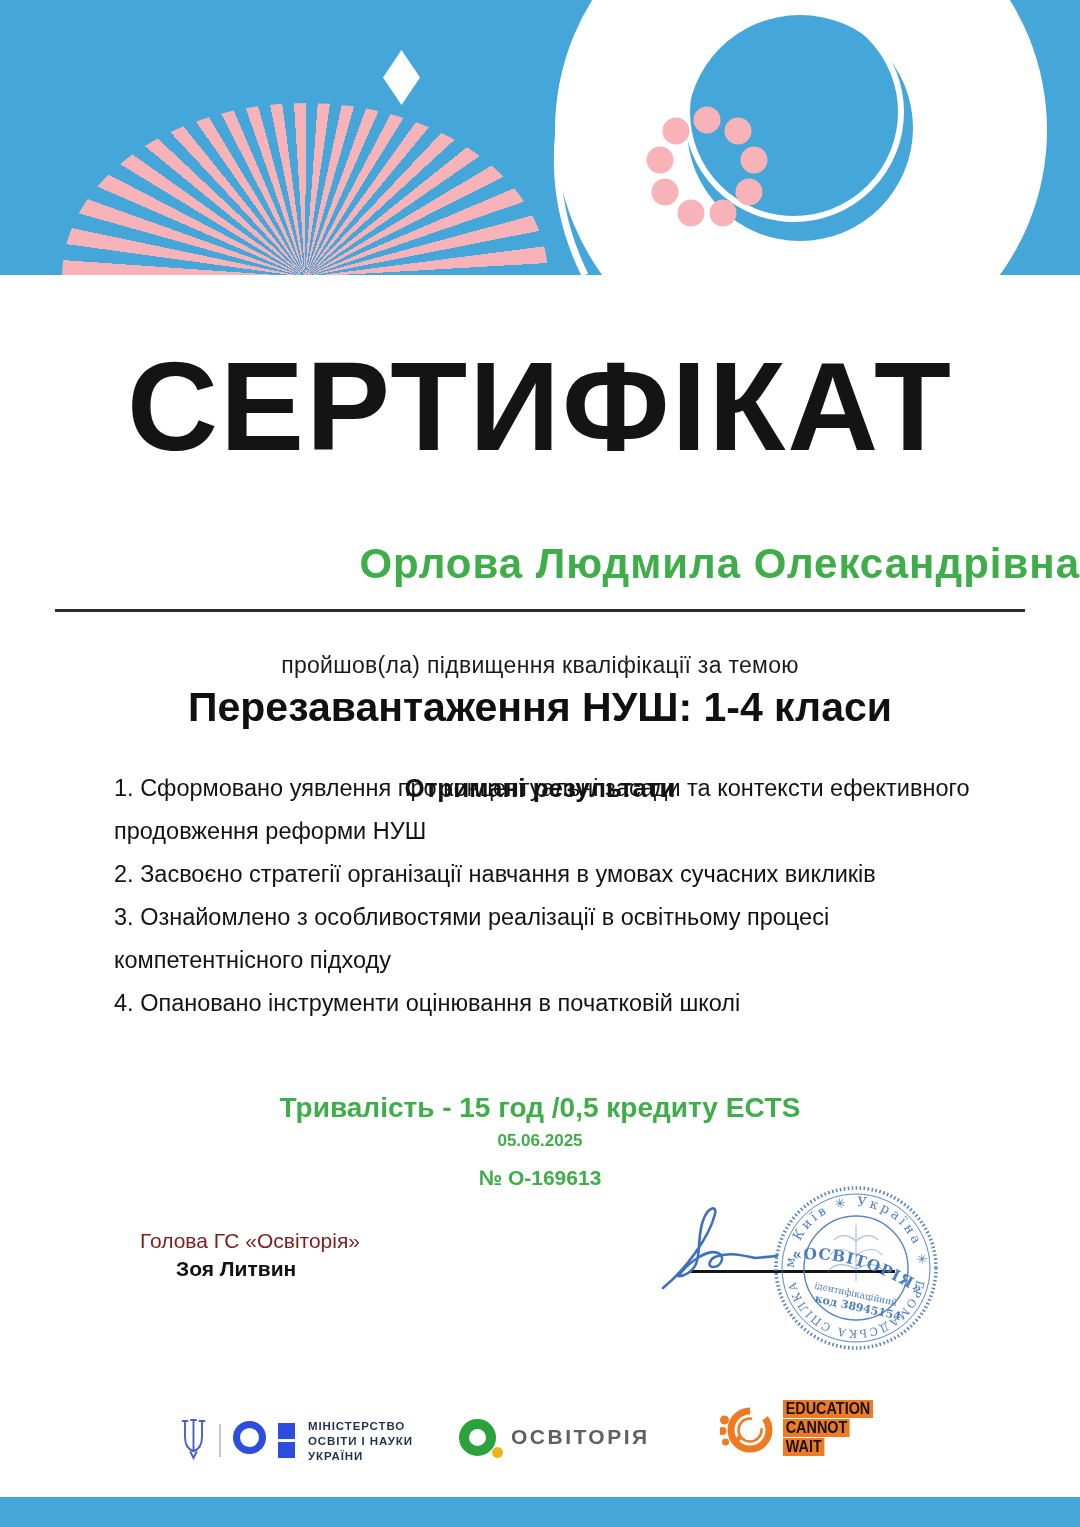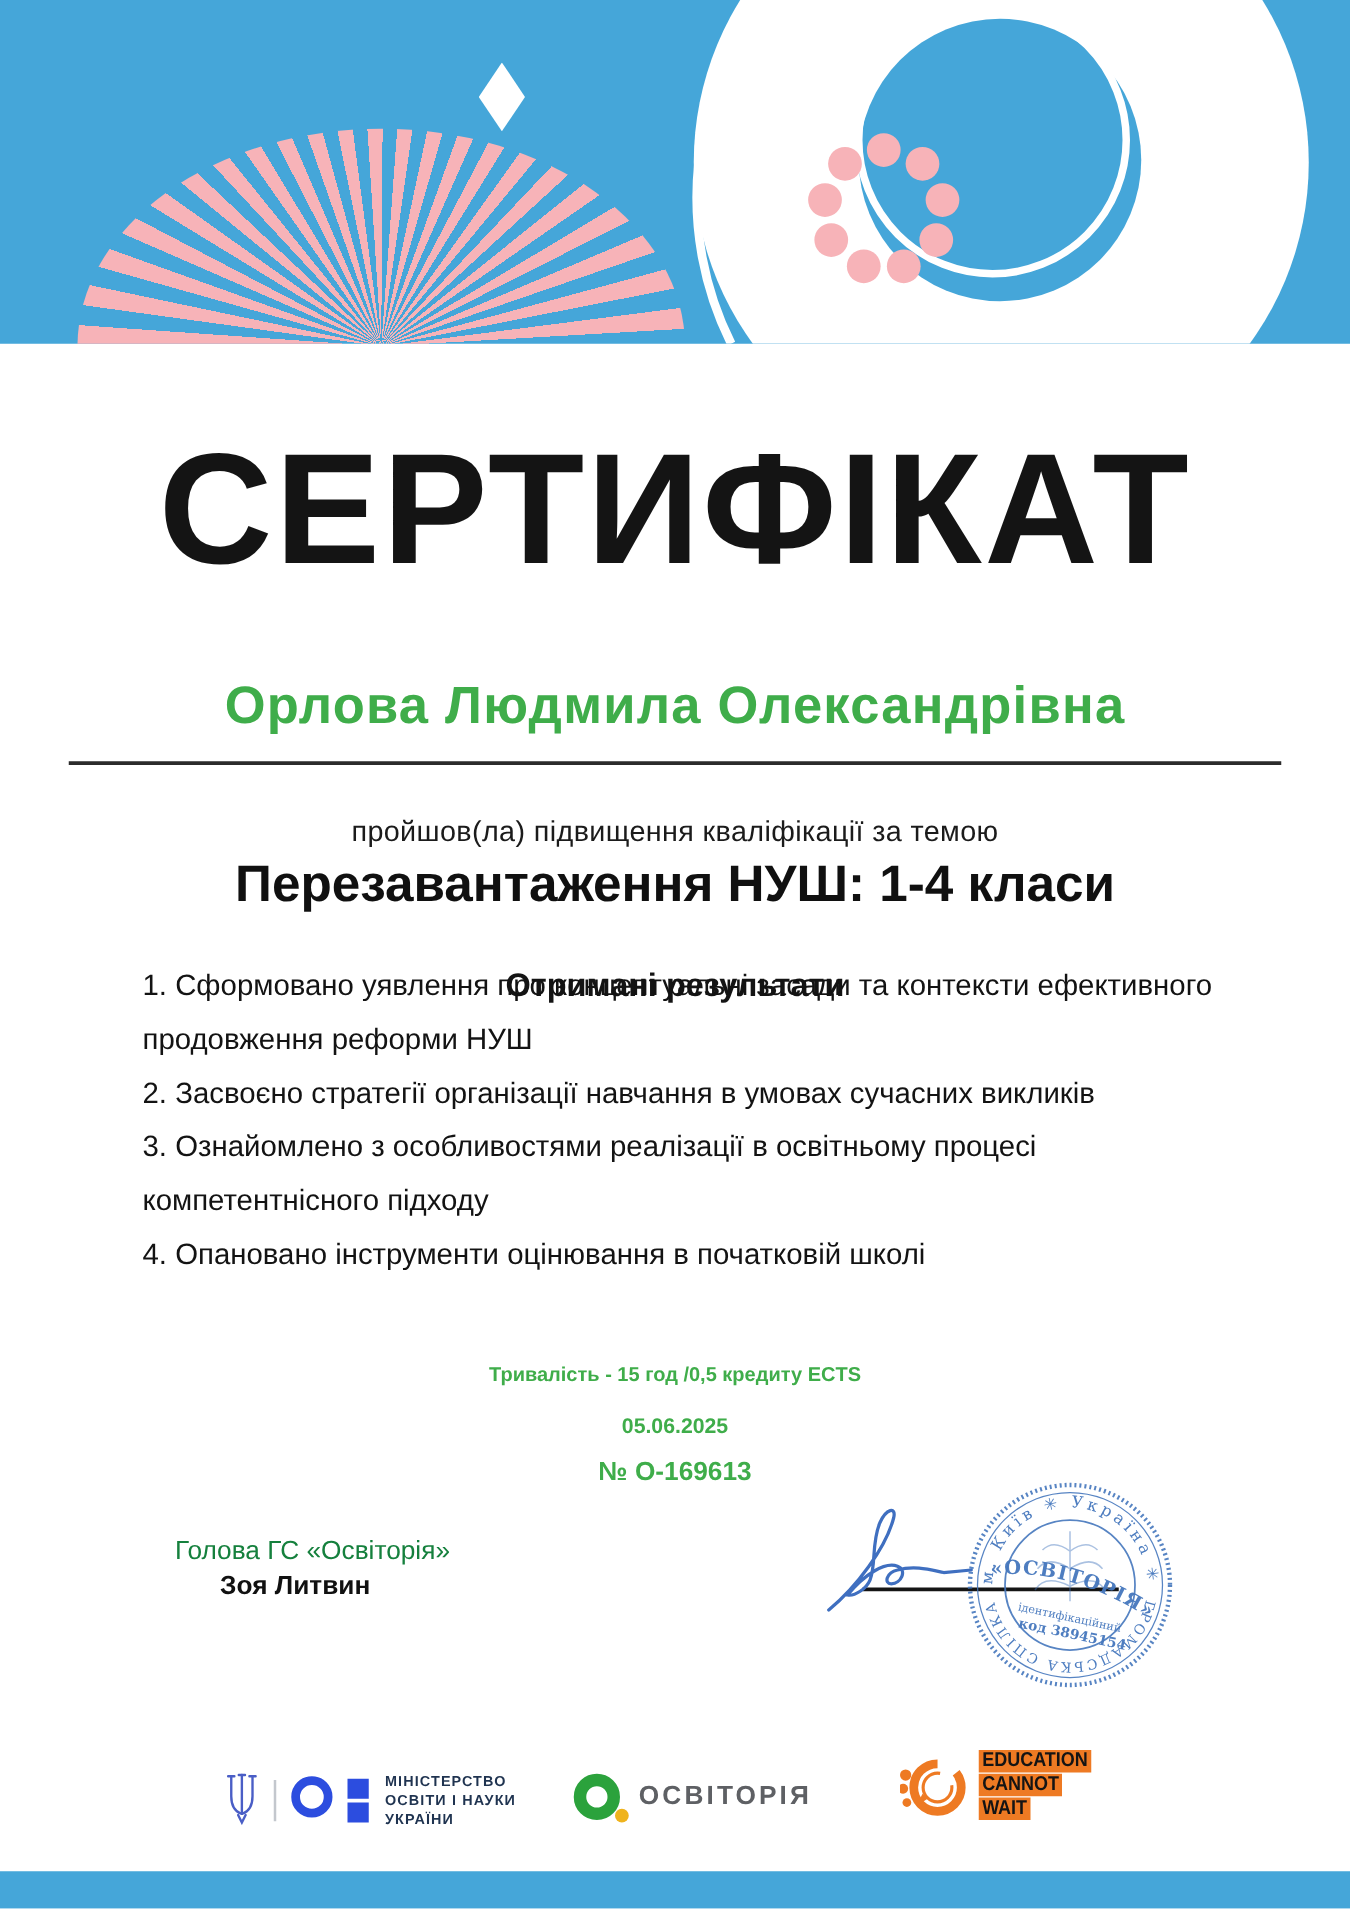--- a/index.html
+++ b/index.html
@@ -13,33 +13,33 @@
   .fan{position:absolute;left:62px;top:103px;width:486px;height:174px;
        border-radius:50% 50% 0 0 / 100% 100% 0 0;
        background:repeating-conic-gradient(from -90deg at 50% 100%,
           #f7b3b8 0deg 4deg, rgba(0,0,0,0) 4deg 7.85deg);}
   .diamond{position:absolute;left:383px;top:50px;width:37px;height:55px;background:#ffffff;
        clip-path:polygon(50% 0,100% 50%,50% 100%,0 50%);}
   .bottombar{position:absolute;left:0;top:1497px;width:1080px;height:30px;background:#45a6d9;}
 
   
   .title{top:344px;font-size:126px;font-weight:700;letter-spacing:2px;line-height:1.0;color:#141414;}
-  .name{top:540px;font-size:42px;font-weight:700;letter-spacing:1px;}
+  .name{top:540px;font-size:42px;font-weight:700;letter-spacing:1px;text-align:right;}
   .divider{left:55px;top:609px;width:970px;height:3px;background:#2b2b2b;}
   .subtitle{top:652px;font-size:23px;font-weight:400;color:#1b1b1b;letter-spacing:.3px;}
   .course{top:684px;font-size:41px;font-weight:800;color:#101010;}
   .results-h{top:773px;font-size:26px;font-weight:700;}
   .results{left:114px;top:767px;width:860px;font-size:23.5px;font-weight:400;line-height:43px;color:#131313;}
   .green{color:#3fad4a;}
-  .duration{top:1092px;font-size:16px;font-weight:700;}
+  .duration{top:1092px;font-size:28px;font-weight:700;}
   .date{top:1131px;font-size:17px;font-weight:700;}
   .number{top:1166px;font-size:21px;font-weight:700;}
 
   
-  .sig-role{left:140px;top:1229px;font-size:21px;font-weight:400;color:#15803d;}
+  .sig-role{left:140px;top:1229px;font-size:21px;font-weight:400;color:#7f1d1d;}
   .sig-name{left:140px;top:1257px;font-size:21px;font-weight:700;color:#111;margin-left:36px;}
   .sig-line{left:690px;top:1270px;width:205px;height:3px;background:#151515;}
 
   
   .trident-wrap{left:181px;top:1418px;}
   .f-divider{left:219px;top:1424px;width:2px;height:33px;background:#c3c7cd;}
   .mon-ring{left:233px;top:1421px;width:19px;height:19px;border:7px solid #2c4ddf;border-radius:50%;}
   .mon-sq1{left:278px;top:1423px;width:17px;height:16px;background:#2c4ddf;}
   .mon-sq2{left:278px;top:1442px;width:17px;height:16px;background:#2c4ddf;}
   .mon-text{left:308px;top:1419px;font-size:11.5px;line-height:15px;font-weight:700;

